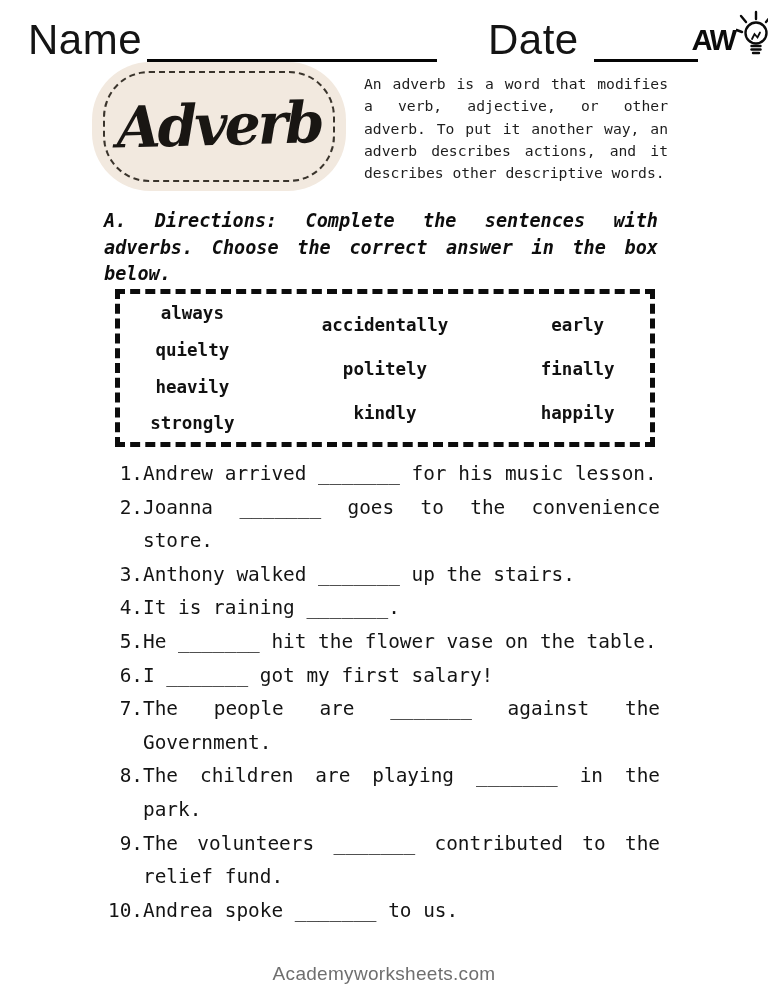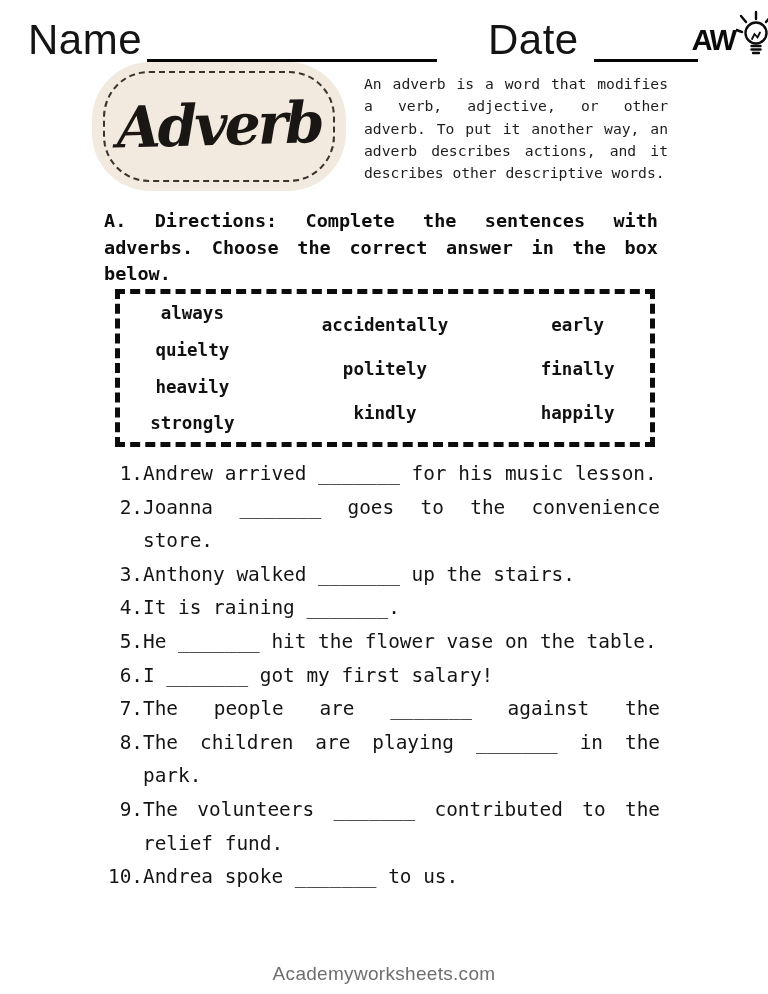--- a/index.html
+++ b/index.html
@@ -65,20 +65,21 @@
   .definition{
     position:absolute;left:364px;top:73px;width:304px;
     font-size:14.7px;line-height:22.3px;color:#1d1d1d;
   }
 
   
   .directions{
     position:absolute;left:104px;top:208px;width:554px;
     font-weight:bold;font-size:18.5px;line-height:26.5px;
     color:#0d0d0d;
+    font-style:italic;
   }
 
   .jline{text-align:justify;text-align-last:justify;}
   .nline{text-align:left;}
 
   
   .wb-box{
     position:absolute;left:115px;top:289px;width:540px;height:158px;
     box-sizing:border-box;
     border:5px dashed #0c0c0c;
@@ -225,20 +226,21 @@
       <div class="s-item">
         <div class="s-num">6.</div>
         <div class="s-lines">
           <div class="s-line nline">I _______ got my first salary!</div>
         </div>
       </div>
       <div class="s-item">
         <div class="s-num">7.</div>
         <div class="s-lines">
           <div class="s-line jline">The people are _______ against the</div>
+          <div class="s-line nline">Government.</div>
         </div>
       </div>
       <div class="s-item">
         <div class="s-num">8.</div>
         <div class="s-lines">
           <div class="s-line jline">The children are playing _______ in the</div>
           <div class="s-line nline">park.</div>
         </div>
       </div>
       <div class="s-item">

